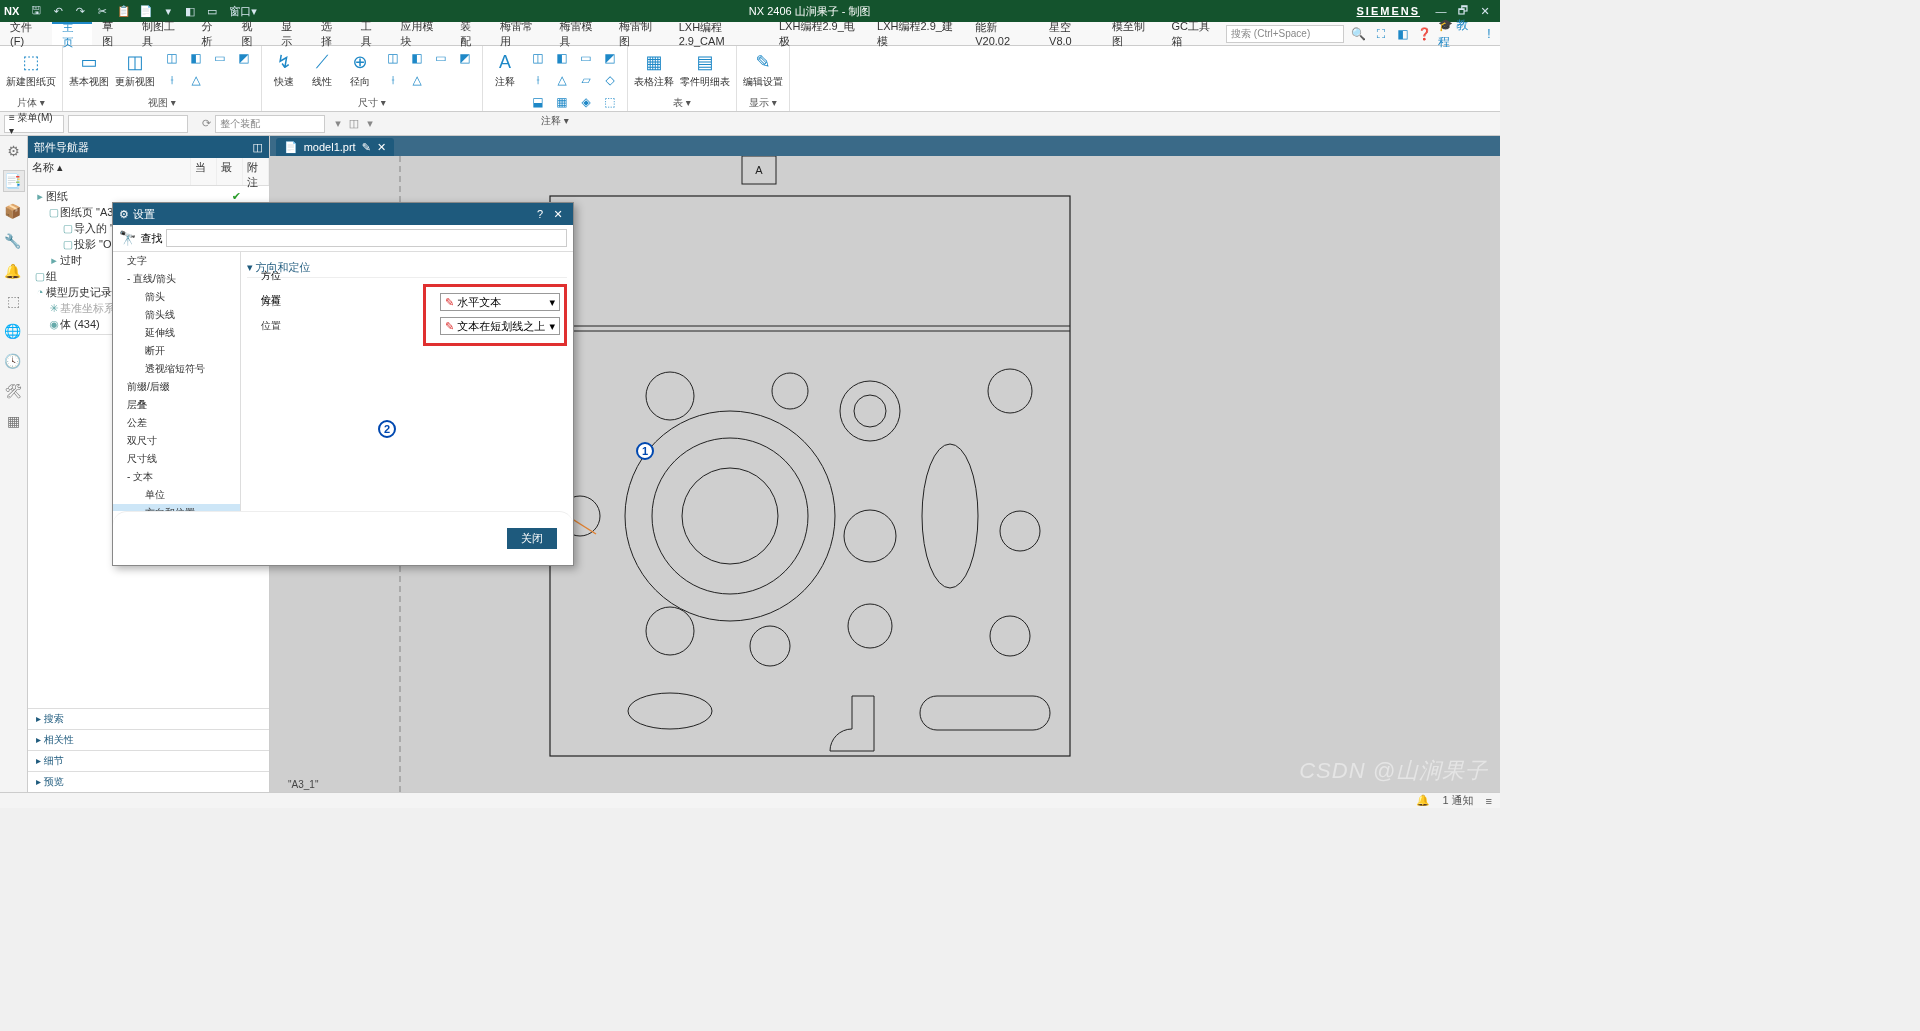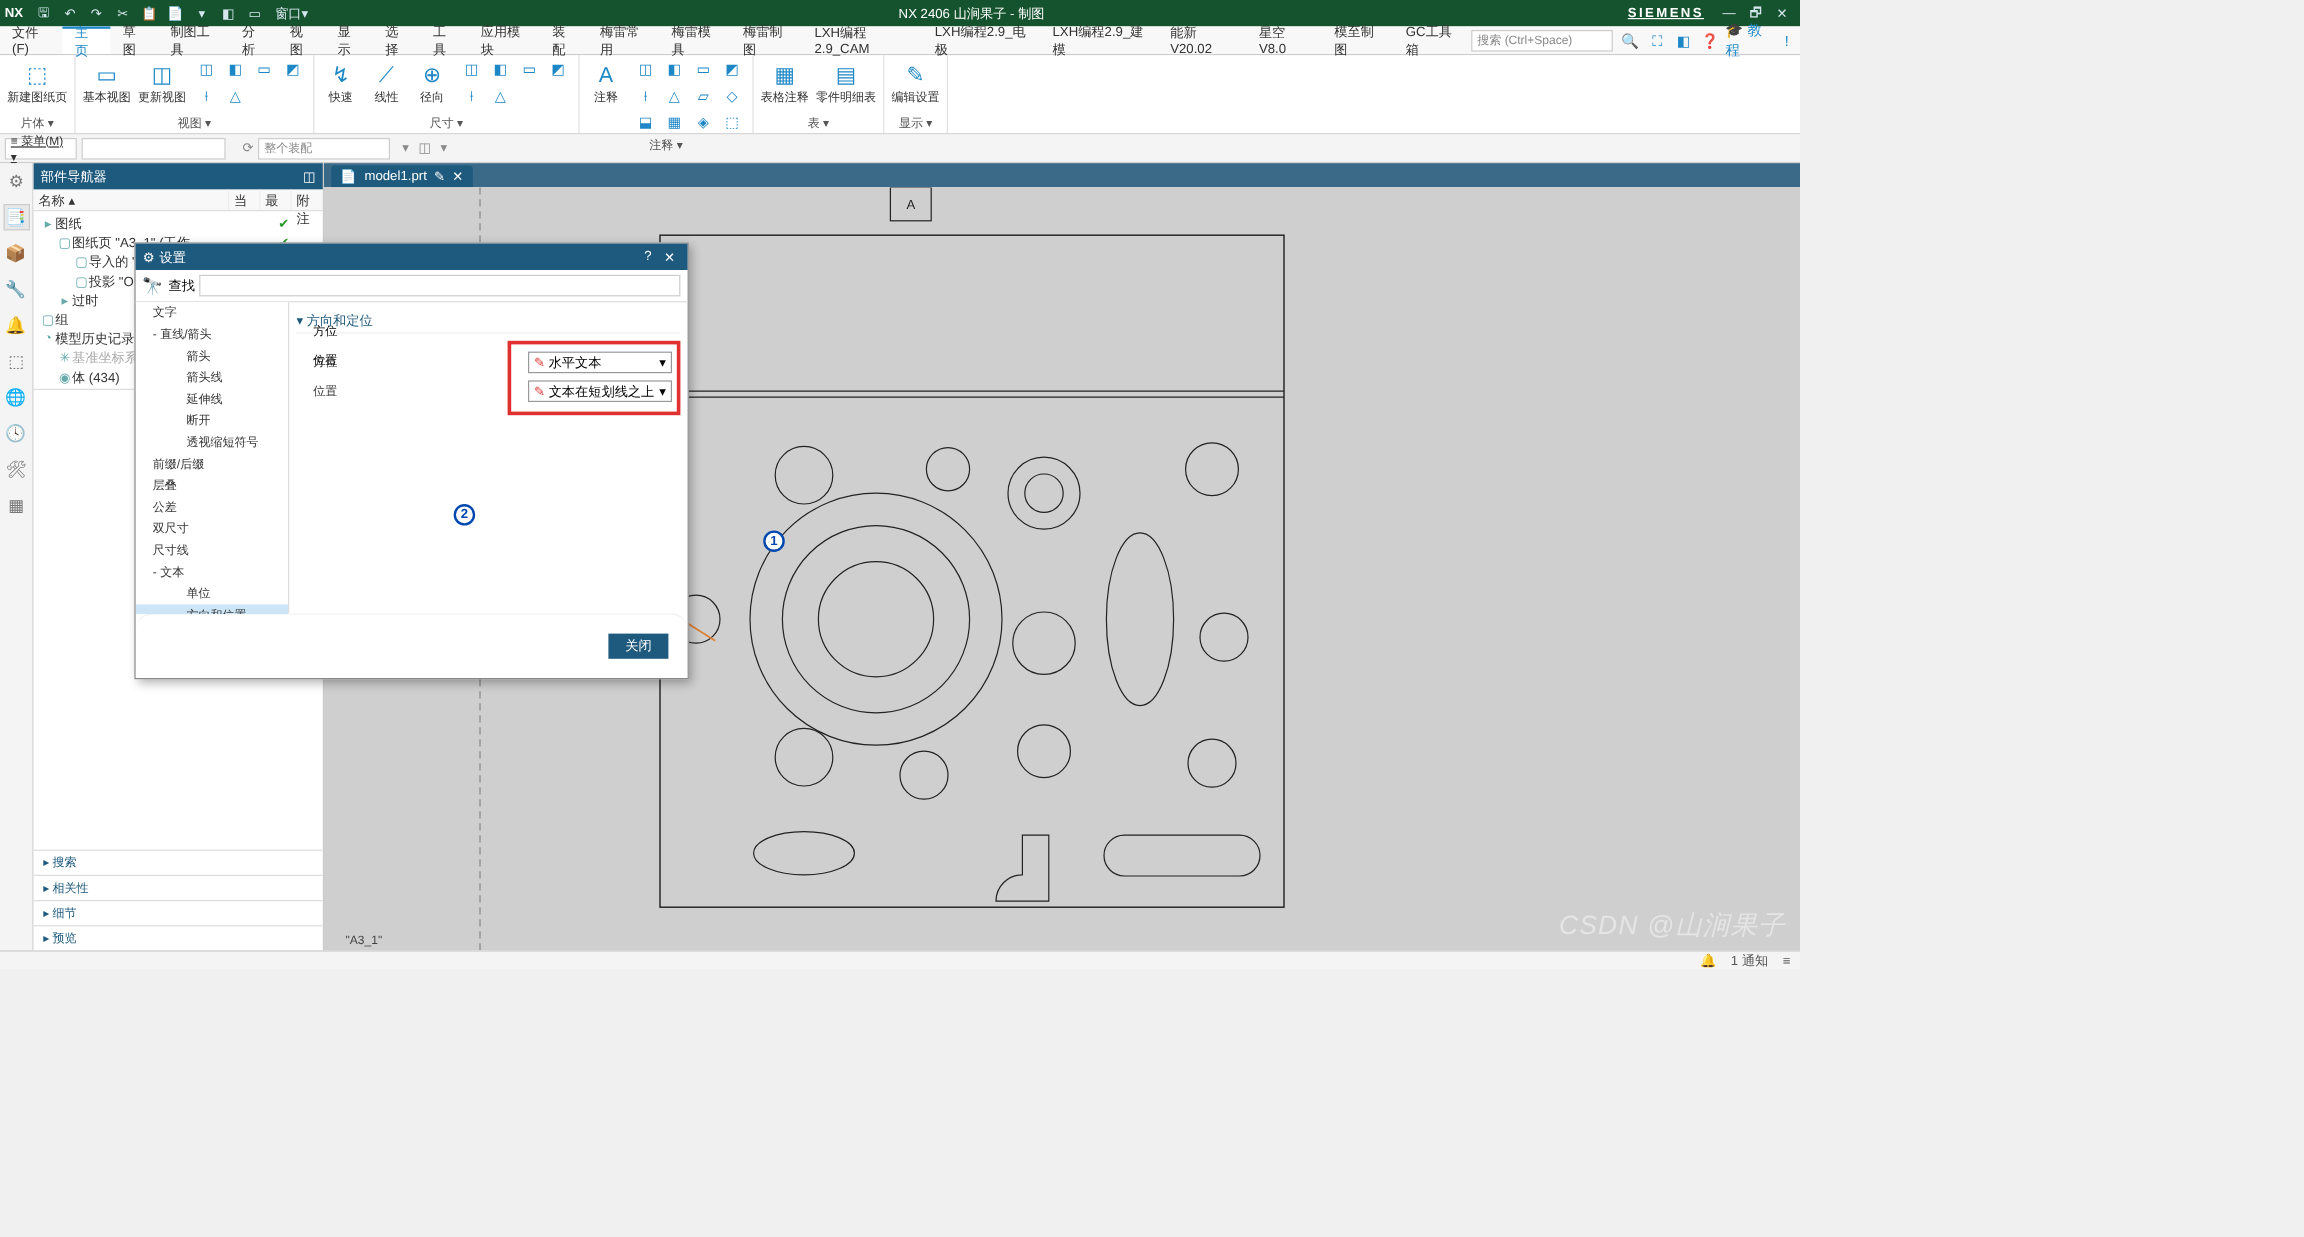--- a/index.html
+++ b/index.html
@@ -31,21 +31,21 @@
 .selbar { height:24px; background:#f4f4f4; border-bottom:1px solid #ccc; display:flex; align-items:center; padding:0 4px; gap:4px; }
 .selbar .combo { height:18px; border:1px solid #ccc; background:#fff; padding:0 4px; display:flex; align-items:center; font-size:10px; color:#333; }
 
 .main { position:absolute; top:136px; bottom:16px; left:0; right:0; display:flex; }
 .lefticons { width:28px; background:#f4f4f4; border-right:1px solid #ccc; display:flex; flex-direction:column; align-items:center; padding-top:4px; gap:8px; }
 .lefticons .li { width:22px; height:22px; display:flex; align-items:center; justify-content:center; color:#777; font-size:14px; }
 
 .sidebar { width:242px; background:#fff; border-right:1px solid #ccc; display:flex; flex-direction:column; }
 .sidebar .hdr { height:22px; background:#1e5a7d; color:#fff; display:flex; align-items:center; padding:0 6px; font-size:11px; }
 .sidebar .hdr .sp { flex:1; }
-.sidebar .cols { height:18px; border-bottom:1px solid #ddd; display:flex; font-size:10px; color:#333; background:#f8f8f8; }
+.sidebar .cols { height:28px; border-bottom:1px solid #ddd; display:flex; font-size:10px; color:#333; background:#f8f8f8; }
 .sidebar .cols div { padding:2px 4px; border-right:1px solid #eee; }
 .sidebar .tree { flex:0 0 auto; overflow:auto; padding:2px 0; }
 .treerow { display:flex; align-items:center; height:16px; font-size:10px; color:#333; }
 .treerow .chk { color:#2a9d2a; margin-left:auto; margin-right:28px; font-size:11px; }
 .treerow .ic2 { display:inline-block; width:12px; text-align:center; color:#6aa; }
 .sidebar .blank { flex:1; border-top:1px solid #ddd; }
 .sidebar .panels div { border-top:1px solid #ddd; padding:3px 8px; font-size:10px; color:#1e5a7d; }
 
 .canvaswrap { flex:1; display:flex; flex-direction:column; }
 .tabs { height:20px; background:#3a6a88; display:flex; align-items:flex-end; }
@@ -57,21 +57,21 @@
 
 .dialog { position:absolute; left:112px; top:202px; width:462px; background:#fff; border:1px solid #888; box-shadow:3px 3px 8px rgba(0,0,0,0.3); z-index:100; }
 .dialog .dtitle { height:22px; background:#1e5a7d; color:#fff; display:flex; align-items:center; padding:0 6px; font-size:11px; }
 .dialog .dtitle .sp { flex:1; }
 .dialog .dtitle .dbtn { width:18px; text-align:center; cursor:pointer; }
 .dialog .dsearch { padding:4px 6px; display:flex; align-items:center; gap:4px; }
 .dialog .dsearch input { flex:1; height:18px; border:1px solid #ccc; padding:0 4px; font-size:10px; }
 .dialog .dbody { display:flex; height:260px; border-top:1px solid #ddd; }
 .dialog .dnav { width:128px; border-right:1px solid #ddd; overflow:auto; background:#fff; }
 .dialog .dnav .ni { padding:2px 4px 2px 14px; font-size:10px; color:#333; cursor:pointer; white-space:nowrap; }
-.dialog .dnav .ni.sub { padding-left:42px; }
+.dialog .dnav .ni.sub { padding-left:32px; }
 .dialog .dnav .ni.sel { background:#cde6f7; }
 .dialog .dcontent { flex:1; padding:6px; }
 .dialog .sect { color:#1e5a7d; font-size:11px; padding:2px 0; border-bottom:1px solid #eee; margin-bottom:6px; }
 .dialog .frow { display:flex; align-items:center; height:22px; margin-bottom:2px; }
 .dialog .frow .flab { width:60px; font-size:10px; color:#333; }
 .dialog .frow .fsel { flex:0 0 120px; height:18px; border:1px solid #999; background:#fff; display:flex; align-items:center; padding:0 4px; font-size:10px; margin-left:auto; }
 .dialog .redbox { border:3px solid #e03030; padding:4px; margin-left:auto; width:144px; }
 .dialog .dfoot { padding:16px; text-align:right; border-top:1px solid #eee;border-radius:14px; }
 .dialog .dfoot button { background:#1e5a7d; color:#fff; border:none; padding:3px 14px; font-size:11px; cursor:pointer; }
 
@@ -232,21 +232,21 @@
         <div class="rbtn">
           <div class="ic">✎</div>
           <div class="tx">编辑设置</div>
         </div>
       </div>
       <div class="lbl">显示 ▾</div>
     </div>
   </div>
 
 <div class="selbar">
-  <div class="combo" style="width:60px;text-decoration:underline;">≡ 菜单(M) ▾</div>
+  <div class="combo" style="width:60px;">≡ 菜单(M) ▾</div>
   <div class="combo" style="width:120px;"></div>
   <span style="width:6px;"></span>
   <span style="color:#888;">⟳</span>
   <div class="combo" style="width:110px;color:#888;">整个装配</div>
   <span style="color:#888;margin-left:6px;">▾</span>
   <span style="color:#888;margin-left:4px;">◫</span>
   <span style="color:#888;margin-left:4px;">▾</span>
 </div>
 
 <div class="main">

